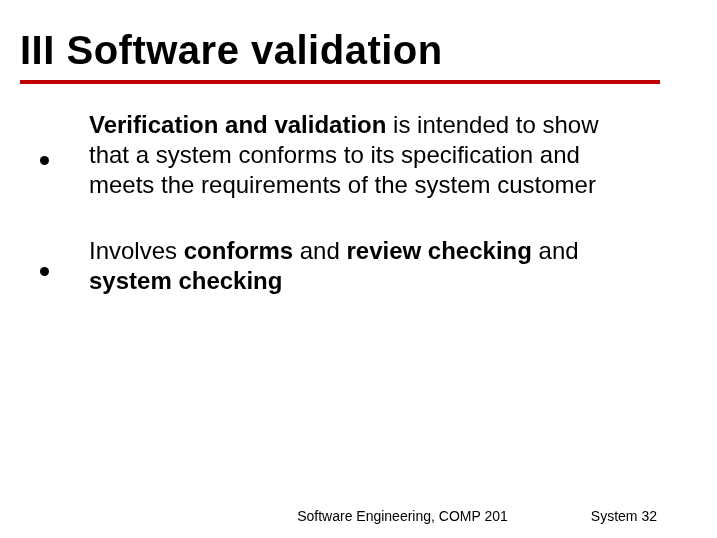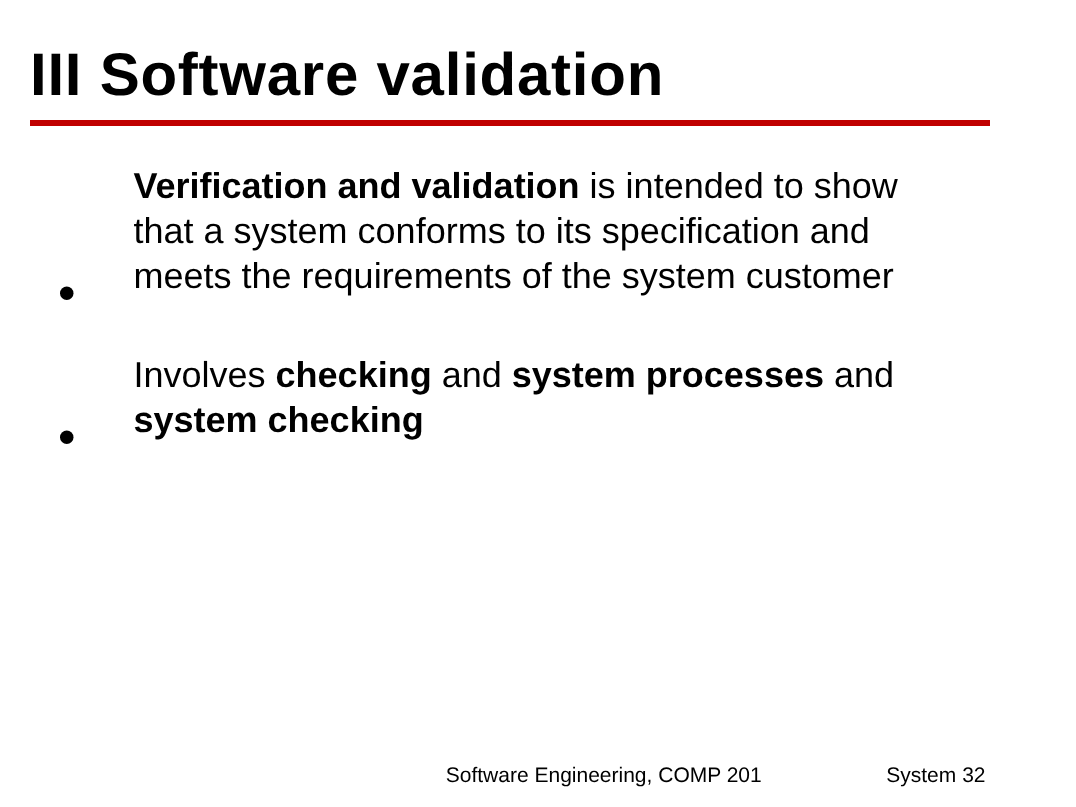--- a/index.html
+++ b/index.html
@@ -37,21 +37,21 @@
     background: #c00000;
   }
   .content {
     position: absolute;
     top: 110px;
     left: 40px;
     right: 50px;
   }
   .bullet-row {
     display: flex;
-    align-items: flex-end;
+    align-items: center;
     margin-bottom: 36px;
   }
   .bullet-dot {
     flex: 0 0 auto;
     width: 9px;
     height: 9px;
     background: #000;
     border-radius: 50%;
     margin-top: 11px;
     margin-right: 40px;
@@ -91,21 +91,21 @@
   <div class="title-rule"></div>
 
   <div class="content">
 
   <div class="bullet-row">
         <div class="bullet-dot"></div>
         <div class="bullet-text"><span class="bold">Verification and validation</span><span> is intended to show that a system conforms to its specification and meets the requirements of the system customer</span></div>
       </div>
       <div class="bullet-row">
         <div class="bullet-dot"></div>
-        <div class="bullet-text"><span>Involves </span><span class="bold">checking</span><span> and </span><span class="bold">system processes</span><span> and </span><span class="bold">system checking</span></div>
+        <div class="bullet-text"><span>Involves </span><span class="bold">conforms</span><span> and </span><span class="bold">review checking</span><span> and </span><span class="bold">system checking</span></div>
       </div>
     </div>
 
   <div class="footer">
     <span class="footer-center">Software Engineering, COMP 201</span>
     <span class="footer-right">
       <span>System </span><span>32</span>
     </span>
   </div>
 

